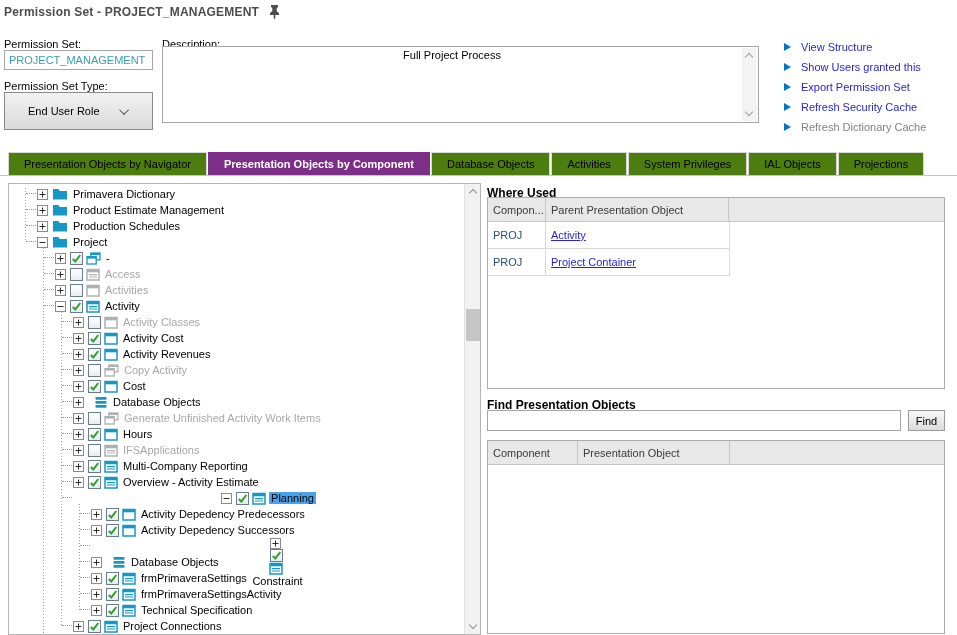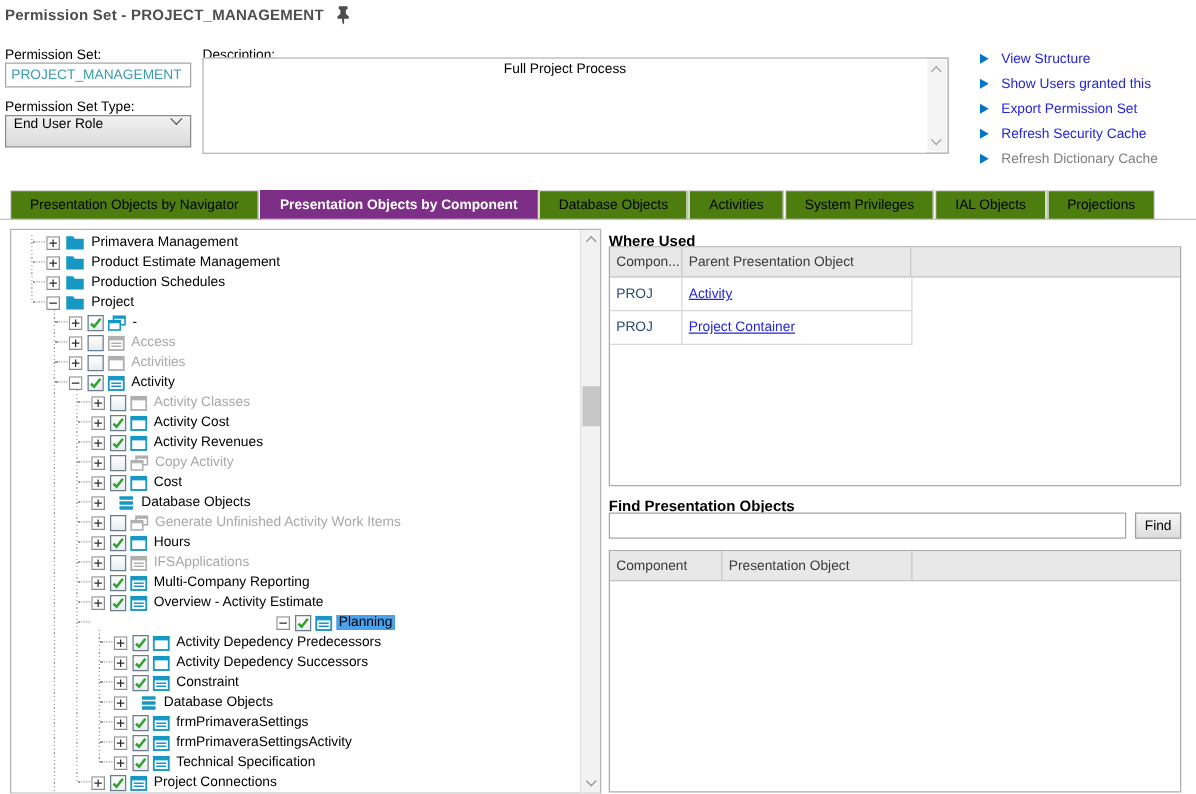--- a/index.html
+++ b/index.html
@@ -12,23 +12,23 @@
   .title { font-size:12px; font-weight:bold; color:#4D4D4D; letter-spacing:0.2px; }
 
   
   .lbl { position:absolute; font-size:11px; color:#000; }
   #lbl-ps   { left:4px;  top:38px; }
   #lbl-pst  { left:4px;  top:80px; }
   #lbl-desc { left:162px; top:38px; }
   .ps-input { position:absolute; left:4px; top:50px; width:149px; height:20px;
               border:1px solid #A6A6A6; font-family:"Liberation Sans",sans-serif;
               font-size:11px; color:#3A9DAE; padding:2px 4px; outline:none; }
-  .combo { position:absolute; left:4px; top:92px; width:149px; height:26px;
+  .combo { position:absolute; left:4px; top:92px; width:149px; height:38px;
            border:1px solid #8A8A8A; background:linear-gradient(#F2F2F2,#DADADA);
-           display:flex; justify-content:space-between; padding:0 6px; cursor:default; }
+           display:flex; align-items:center; justify-content:space-between; padding:0 23px; cursor:default; }
   .combo .chev { width:7px; height:7px; border-left:1.6px solid #505050; border-bottom:1.6px solid #505050;
                  transform:rotate(-45deg) translateY(-2px); }
   .desc-box { position:absolute; left:162px; top:46px; width:597px; height:77px; border:1px solid #A6A6A6; background:#fff; }
   .desc-box textarea { position:absolute; left:0; top:0; width:578px; height:75px; border:none; resize:none;
                        font-family:"Liberation Sans",sans-serif; font-size:11px; padding:2px 4px; outline:none; overflow:hidden;text-align:center; }
   .vscroll { position:absolute; right:1px; top:1px; bottom:1px; width:15px; background:#F3F3F3; }
   .vscroll .chevup, .vscroll .chevdn { position:absolute; left:4px; width:6px; height:6px; border-left:1.6px solid #9E9E9E; border-top:1.6px solid #9E9E9E; }
   .vscroll .chevup { top:6px; transform:rotate(45deg); }
   .vscroll .chevdn { bottom:6px; transform:rotate(225deg); }
 
@@ -162,21 +162,21 @@
           <span class="expander"><svg width="11" height="11" viewBox="0 0 11 11">
               <rect x="0.5" y="0.5" width="10" height="10" fill="#fff" stroke="#8C8C8C"></rect>
               <line x1="2.5" y1="5.5" x2="8.5" y2="5.5" stroke="#2B2B2B"></line>
               <line x1="5.5" y1="2.5" x2="5.5" y2="8.5" stroke="#2B2B2B"></line>
             </svg></span>
           <span class="ticon">
             <svg width="16" height="14" viewBox="0 0 16 14">
               <path d="M1 2h5.3l1.6 1.9H15V12.5H1z" fill="#1798C4"></path>
             </svg>
           </span>
-          <span class="tlabel">Primavera Management</span>
+          <span class="tlabel">Primavera Dictionary</span>
         </div>
         <div class="trow" style="padding-left: 28px;">
           <i class="hconn" style="left: 16.5px; width: 10px;"></i>
           <span class="expander"><svg width="11" height="11" viewBox="0 0 11 11">
               <rect x="0.5" y="0.5" width="10" height="10" fill="#fff" stroke="#8C8C8C"></rect>
               <line x1="2.5" y1="5.5" x2="8.5" y2="5.5" stroke="#2B2B2B"></line>
               <line x1="5.5" y1="2.5" x2="5.5" y2="8.5" stroke="#2B2B2B"></line>
             </svg></span>
           <span class="ticon">
             <svg width="16" height="14" viewBox="0 0 16 14">
@@ -548,21 +548,21 @@
             </svg>
           </span>
           <span class="ticon">
             <svg width="14" height="13" viewBox="0 0 14 13">
               <rect x="1" y="1.5" width="12" height="10.5" fill="#fff" stroke="#1798C4" stroke-width="1.5"></rect>
               <rect x="1" y="1.5" width="12" height="2.8" fill="#1798C4"></rect>
             </svg>
           </span>
           <span class="tlabel">Activity Depedency Successors</span>
         </div>
-        <div class="trow" style="padding-left: 82px;">
+        <div class="trow" style="padding-left: 82px; flex-direction: column;">
           <i class="hconn" style="left: 70.5px; width: 10px;"></i>
           <span class="expander"><svg width="11" height="11" viewBox="0 0 11 11">
               <rect x="0.5" y="0.5" width="10" height="10" fill="#fff" stroke="#8C8C8C"></rect>
               <line x1="2.5" y1="5.5" x2="8.5" y2="5.5" stroke="#2B2B2B"></line>
               <line x1="5.5" y1="2.5" x2="5.5" y2="8.5" stroke="#2B2B2B"></line>
             </svg></span>
           <span class="cbox">
             <svg width="11" height="11" viewBox="0 0 11 11">
               <polyline points="1.8,6 4.3,8.4 9.3,2" fill="none" stroke="#2EA12E" stroke-width="2"></polyline>
             </svg>

